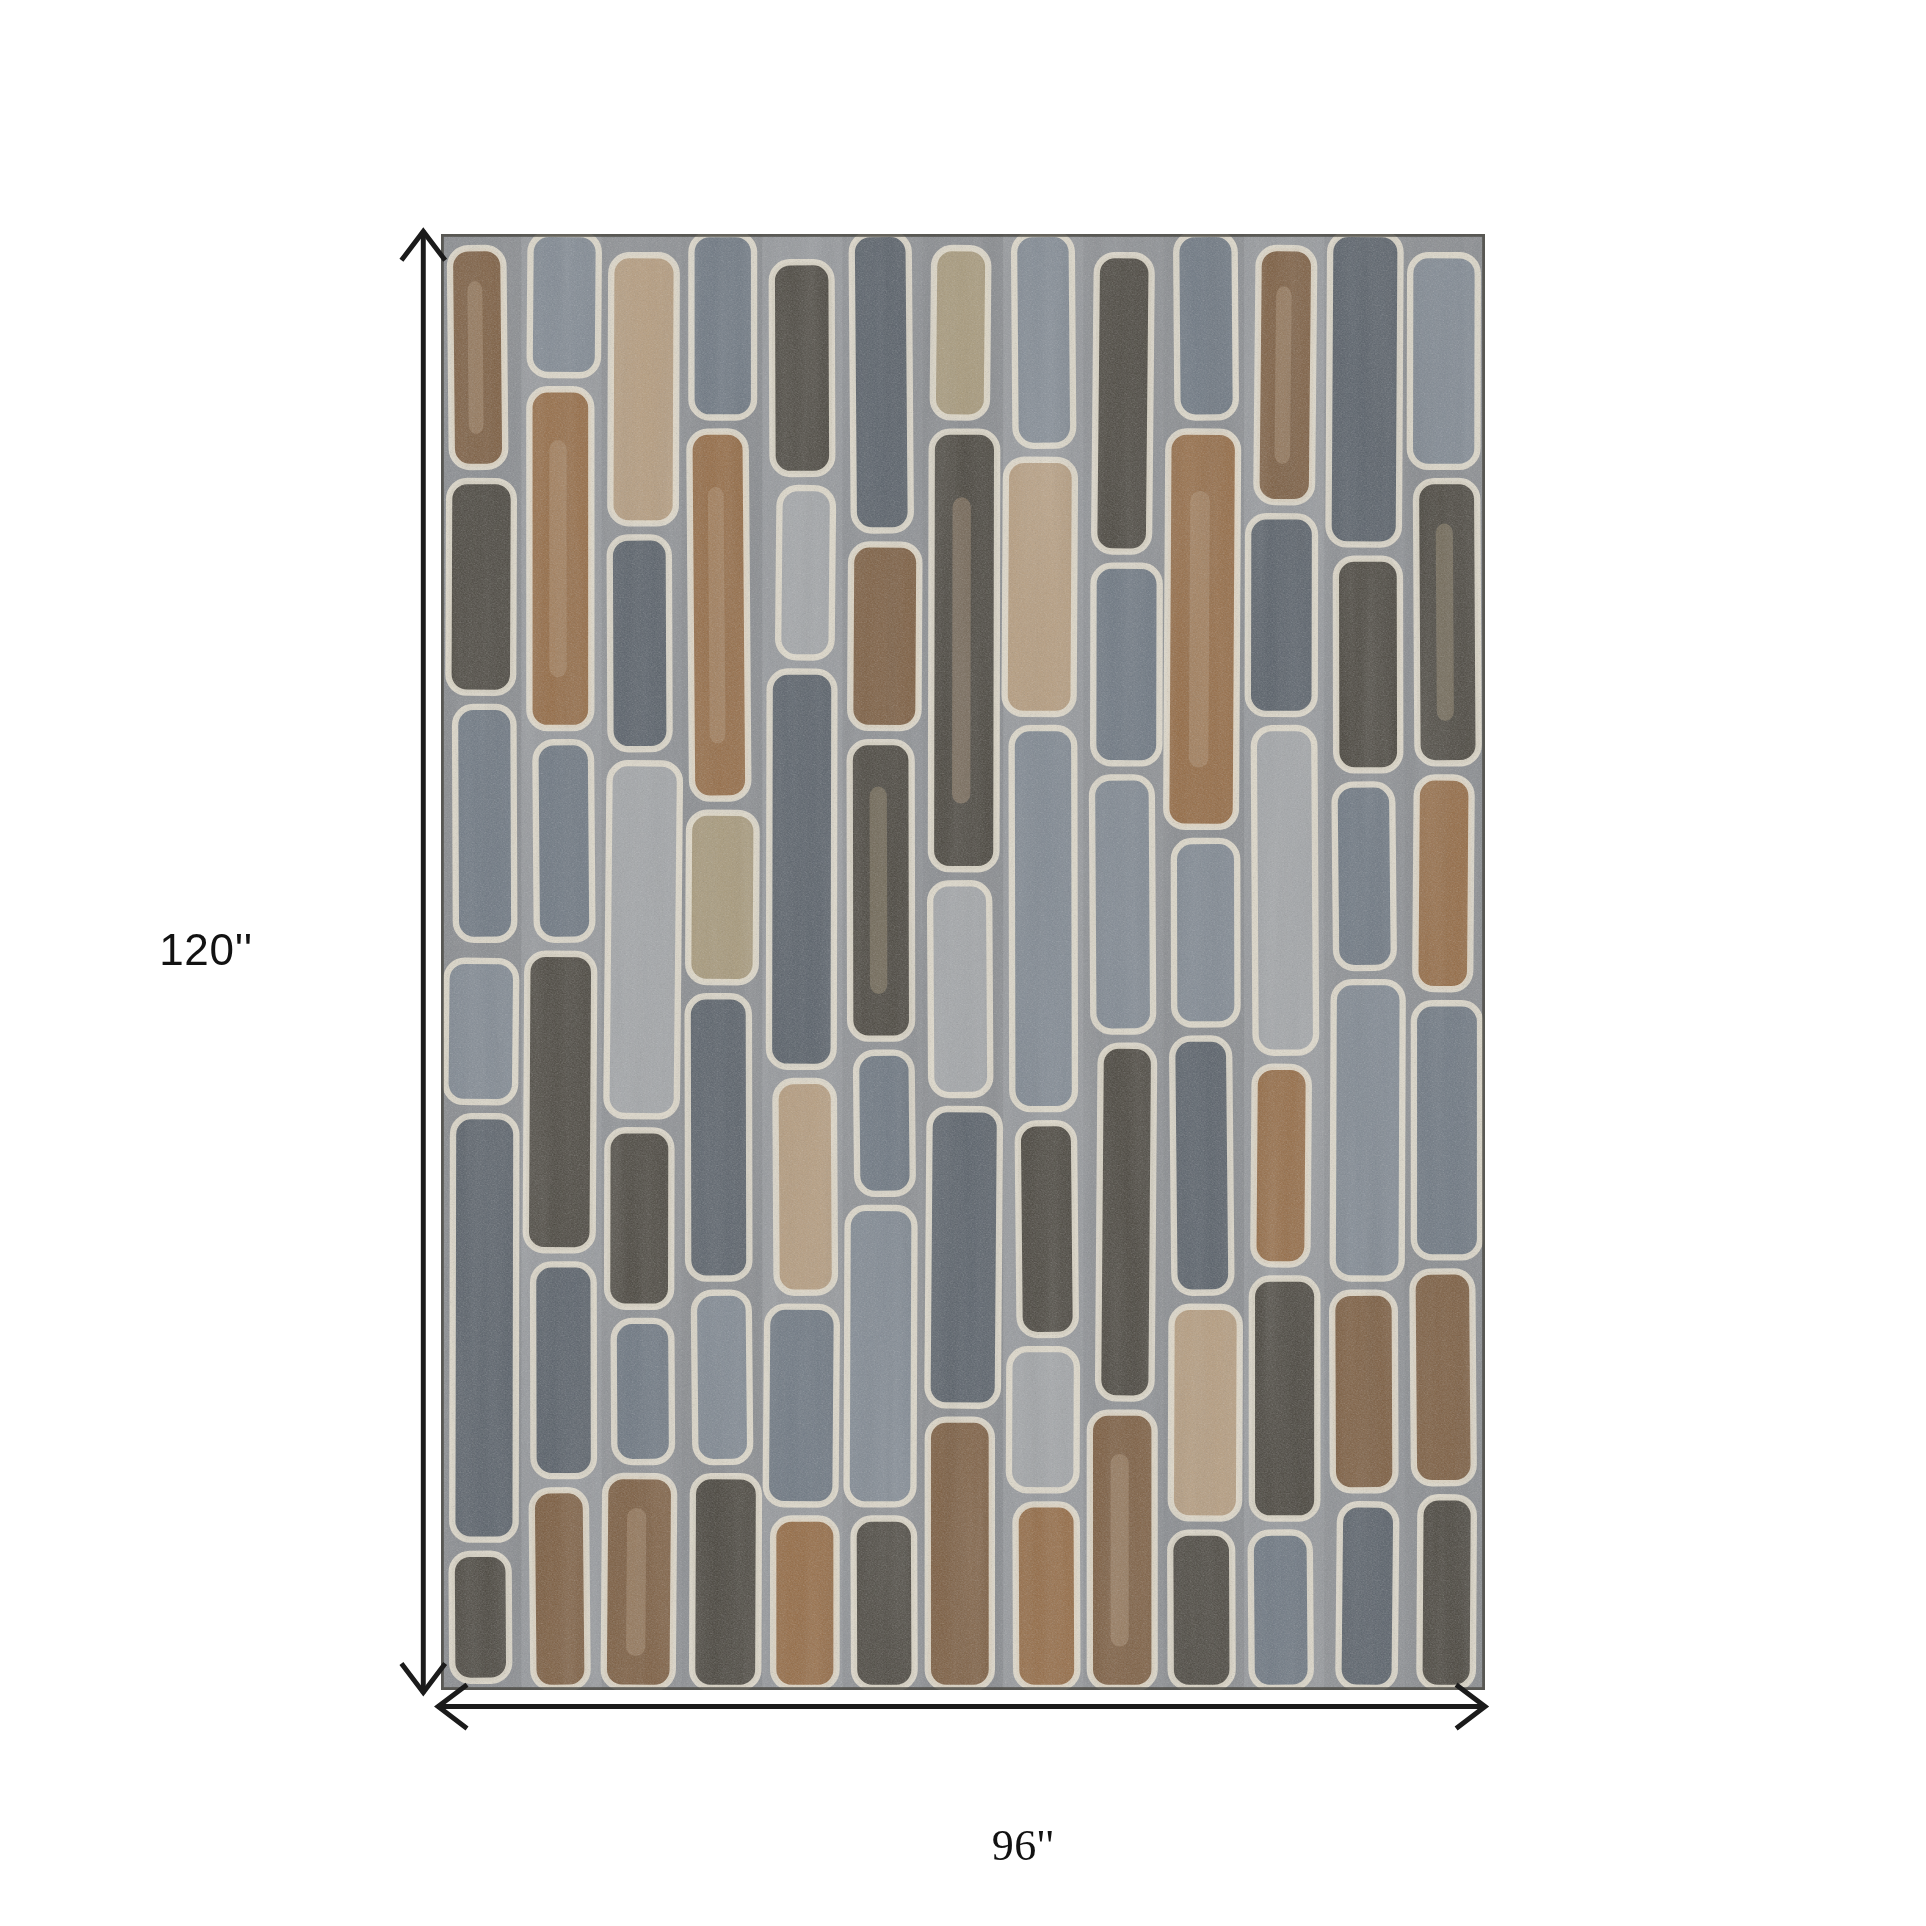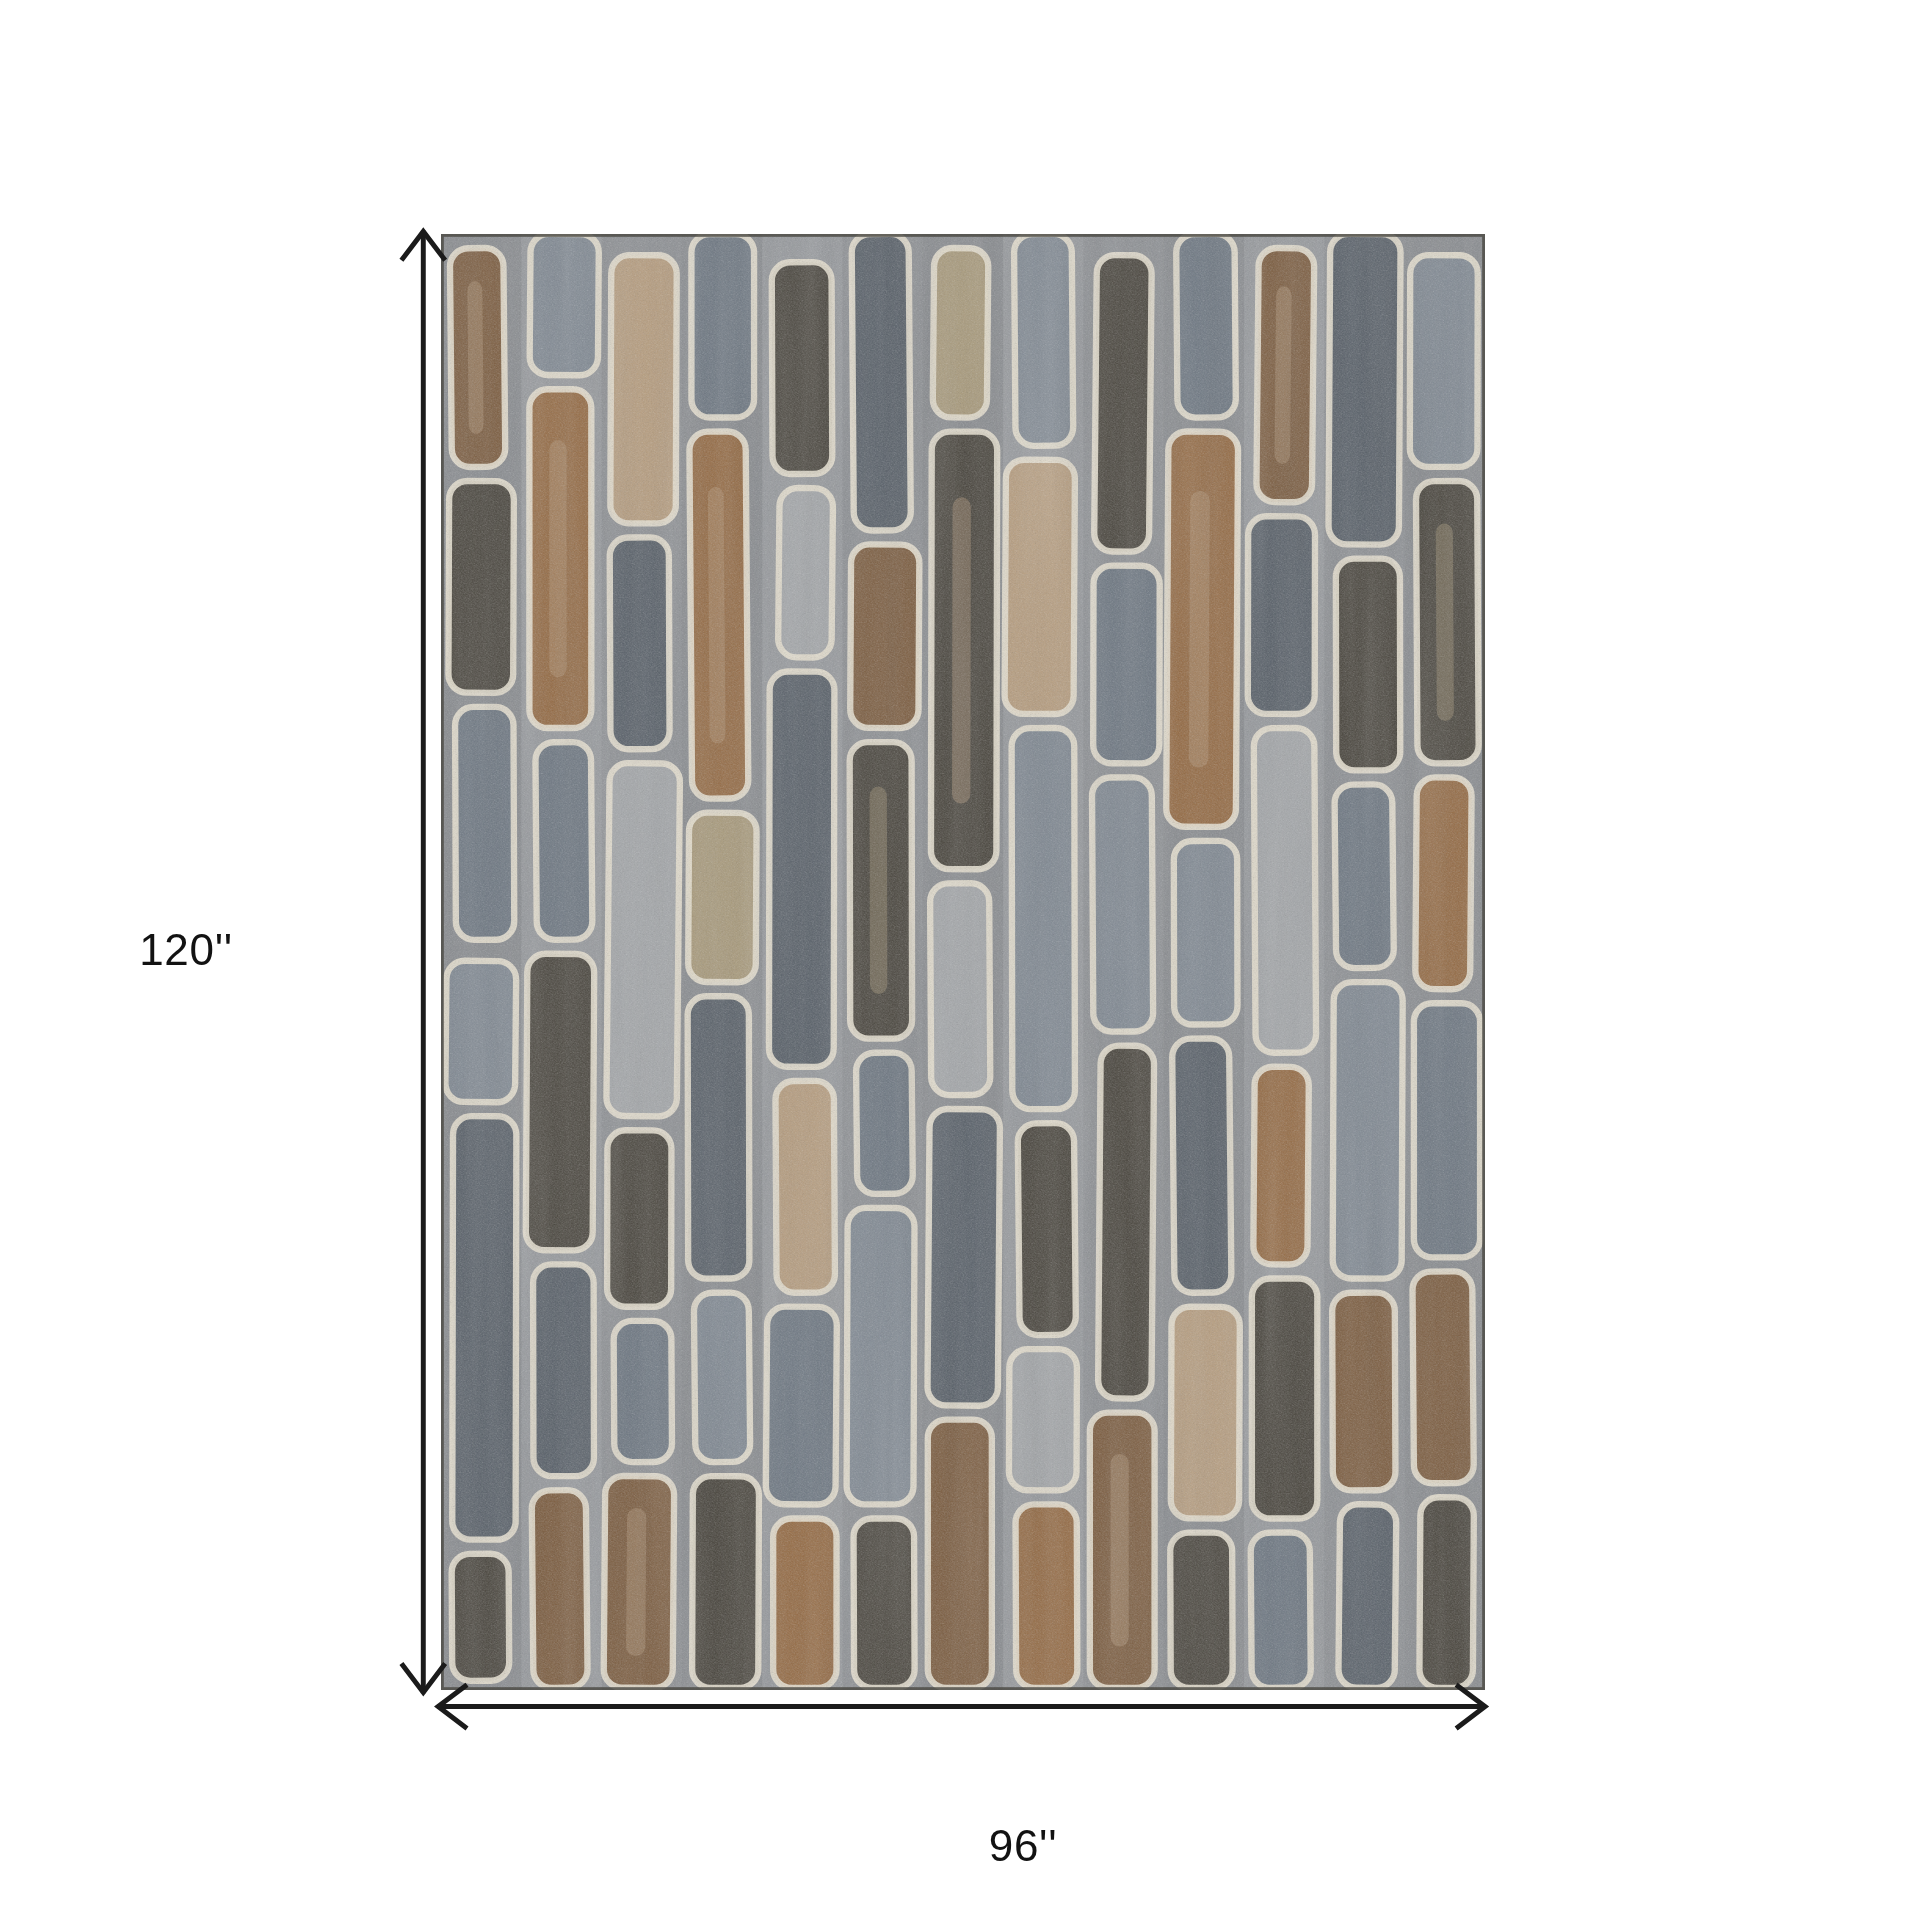--- a/index.html
+++ b/index.html
@@ -28,22 +28,22 @@
   }
   .dim-label {
     position: absolute;
     font-size: 44px;
     line-height: 1;
     color: #121212;
     transform: translate(-50%, -50%);
     white-space: nowrap;
     letter-spacing: 0.7px;
   }
-  .label-height { left: 186px; top: 950px; }
-  .label-width  { left: 1023px; top: 1846px; }
+  .label-height { left: 206px; top: 950px; }
+  .label-width  { left: 1023px; top: 1846px; font-family: Liberation Serif, serif; }
 </style>
 </head>
 <body>
 
 <div class="stage">
 
   <div class="rug-wrap">
     <svg viewBox="0 0 1480 2063" preserveAspectRatio="none" xmlns="http://www.w3.org/2000/svg">
       <defs>
         <filter id="f-grain" x="0" y="0" width="100%" height="100%">

